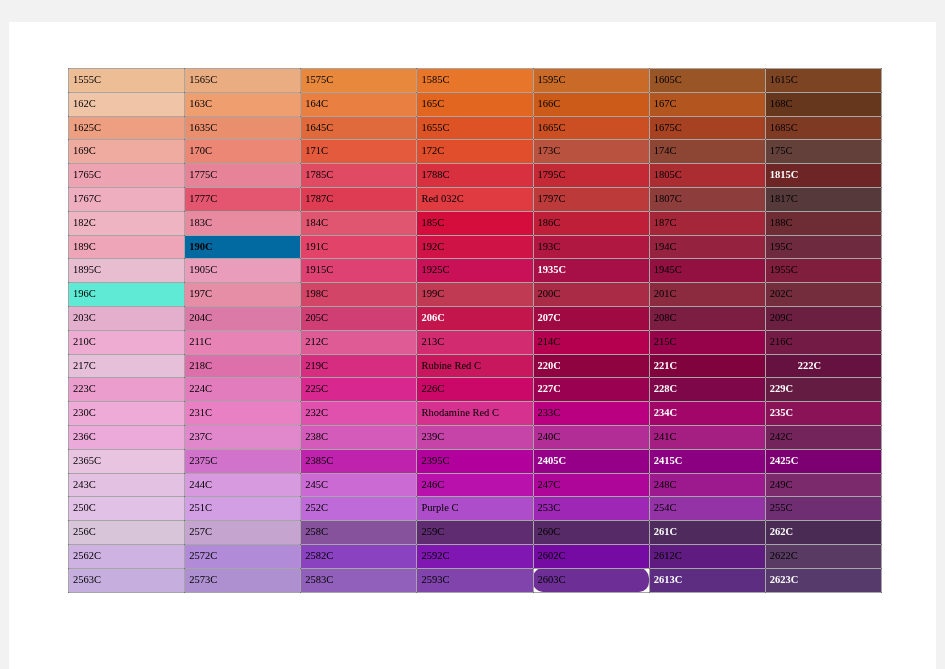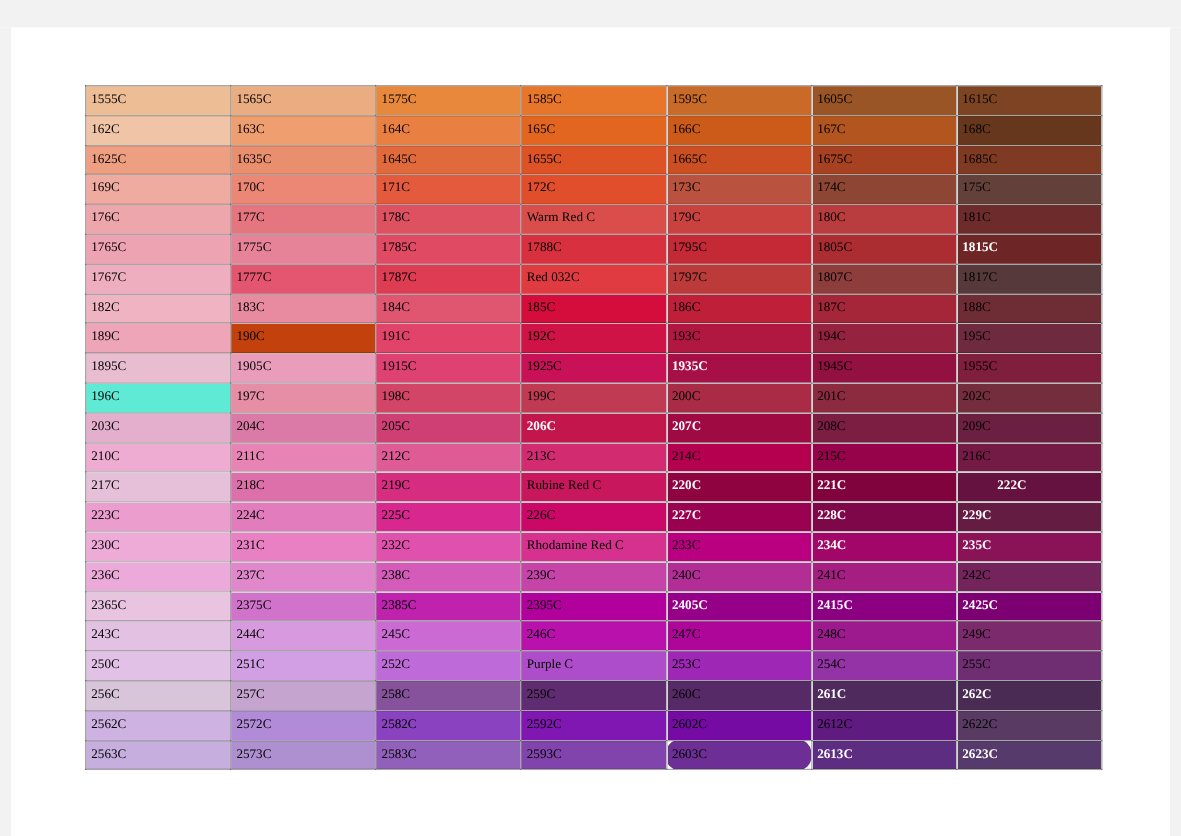--- a/index.html
+++ b/index.html
@@ -131,29 +131,20 @@
           <tr>
             <td class="dark-label" style="background-color: rgb(240, 171, 161);"><span class="cell-label">169C</span></td>
             <td class="dark-label" style="background-color: rgb(236, 135, 118);"><span class="cell-label">170C</span></td>
             <td class="dark-label" style="background-color: rgb(227, 90, 60);"><span class="cell-label">171C</span></td>
             <td class="dark-label" style="background-color: rgb(224, 78, 43);"><span class="cell-label">172C</span></td>
             <td class="dark-label" style="background-color: rgb(185, 83, 64);"><span class="cell-label">173C</span></td>
             <td class="dark-label" style="background-color: rgb(141, 69, 52);"><span class="cell-label">174C</span></td>
             <td class="dark-label" style="background-color: rgb(99, 65, 58);"><span class="cell-label">175C</span></td>
           </tr>
           <tr>
-            <td class="dark-label" style="background-color: rgb(237, 166, 171);"><span class="cell-label">176C</span></td>
-            <td class="dark-label" style="background-color: rgb(229, 118, 127);"><span class="cell-label">177C</span></td>
-            <td class="dark-label" style="background-color: rgb(222, 81, 96);"><span class="cell-label">178C</span></td>
-            <td class="dark-label" style="background-color: rgb(217, 77, 75);"><span class="cell-label">Warm  Red  C</span></td>
-            <td class="dark-label" style="background-color: rgb(201, 66, 64);"><span class="cell-label">179C</span></td>
-            <td class="dark-label" style="background-color: rgb(185, 60, 62);"><span class="cell-label">180C</span></td>
-            <td class="dark-label" style="background-color: rgb(110, 43, 43);"><span class="cell-label">181C</span></td>
-          </tr>
-          <tr>
             <td class="dark-label" style="background-color: rgb(237, 163, 177);"><span class="cell-label">1765C</span></td>
             <td class="dark-label" style="background-color: rgb(231, 131, 153);"><span class="cell-label">1775C</span></td>
             <td class="dark-label" style="background-color: rgb(224, 74, 98);"><span class="cell-label">1785C</span></td>
             <td class="dark-label" style="background-color: rgb(216, 48, 63);"><span class="cell-label">1788C</span></td>
             <td class="dark-label" style="background-color: rgb(195, 42, 53);"><span class="cell-label">1795C</span></td>
             <td class="dark-label" style="background-color: rgb(171, 45, 50);"><span class="cell-label">1805C</span></td>
             <td class="light-label" style="background-color: rgb(109, 37, 37);"><span class="cell-label">1815C</span></td>
           </tr>
           <tr>
             <td class="dark-label" style="background-color: rgb(238, 174, 192);"><span class="cell-label">1767C</span></td>
@@ -168,21 +159,21 @@
             <td class="dark-label" style="background-color: rgb(238, 180, 193);"><span class="cell-label">182C</span></td>
             <td class="dark-label" style="background-color: rgb(232, 139, 161);"><span class="cell-label">183C</span></td>
             <td class="dark-label" style="background-color: rgb(224, 85, 112);"><span class="cell-label">184C</span></td>
             <td class="dark-label" style="background-color: rgb(213, 13, 61);"><span class="cell-label">185C</span></td>
             <td class="dark-label" style="background-color: rgb(192, 31, 57);"><span class="cell-label">186C</span></td>
             <td class="dark-label" style="background-color: rgb(165, 38, 56);"><span class="cell-label">187C</span></td>
             <td class="dark-label" style="background-color: rgb(110, 44, 53);"><span class="cell-label">188C</span></td>
           </tr>
           <tr>
             <td class="dark-label" style="background-color: rgb(238, 165, 183);"><span class="cell-label">189C</span></td>
-            <td class="dark-label" style="background-color: #c2410c;"><span class="cell-label">190C</span></td>
+            <td class="dark-label" style="background-color: #0369a1; font-weight: bold;"><span class="cell-label">190C</span></td>
             <td class="dark-label" style="background-color: rgb(225, 67, 105);"><span class="cell-label">191C</span></td>
             <td class="dark-label" style="background-color: rgb(208, 19, 70);"><span class="cell-label">192C</span></td>
             <td class="dark-label" style="background-color: rgb(176, 24, 65);"><span class="cell-label">193C</span></td>
             <td class="dark-label" style="background-color: rgb(149, 35, 64);"><span class="cell-label">194C</span></td>
             <td class="dark-label" style="background-color: rgb(110, 42, 63);"><span class="cell-label">195C</span></td>
           </tr>
           <tr>
             <td class="dark-label" style="background-color: rgb(233, 189, 208);"><span class="cell-label">1895C</span></td>
             <td class="dark-label" style="background-color: rgb(233, 157, 186);"><span class="cell-label">1905C</span></td>
             <td class="dark-label" style="background-color: rgb(221, 66, 114);"><span class="cell-label">1915C</span></td>

